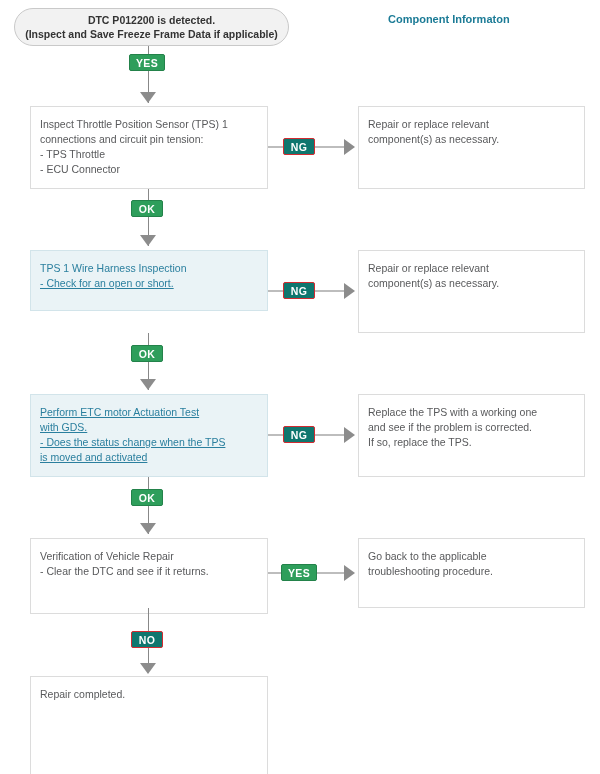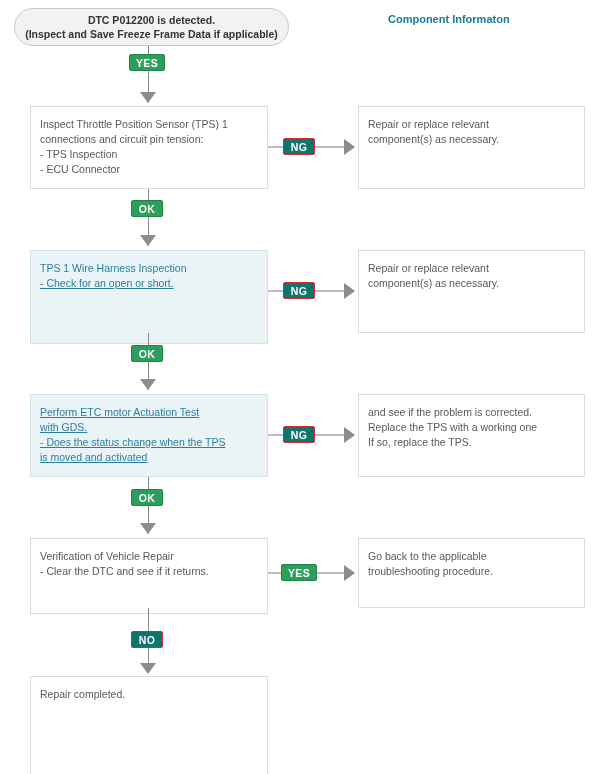--- a/index.html
+++ b/index.html
@@ -137,38 +137,38 @@
 
   <div class="node comp-link">Component Informaton</div>
 
   <div class="vline" style="left:148px; top:46px; height:57px;"></div>
   <div class="badge green" style="left:129px; top:54px; width:36px;">YES</div>
   <div class="arrow-down" style="left:140px; top:92px;"></div>
 
   <div class="node pbox left-box" style="top:106px; height:83px;">
     <span class="ln">Inspect Throttle Position Sensor (TPS) 1</span>
     <span class="ln">connections and circuit pin tension:</span>
-    <span class="ln">- TPS Inspection</span>
+    <span class="ln">- TPS Throttle</span>
     <span class="ln">- ECU Connector</span>
   </div>
 
   <div class="hline" style="left:268px; top:146px; width:76px;"></div>
   <div class="badge red" style="left:283px; top:138px; width:32px;">NG</div>
   <div class="arrow-right" style="left:344px; top:139px;"></div>
 
   <div class="node pbox right-box" style="top:106px; height:83px;">
     <span class="ln">Repair or replace relevant</span>
     <span class="ln">component(s) as necessary.</span>
   </div>
 
   <div class="vline" style="left:148px; top:189px; height:57px;"></div>
   <div class="badge green" style="left:131px; top:200px; width:32px;">OK</div>
   <div class="arrow-down" style="left:140px; top:235px;"></div>
 
-  <div class="node pbox teal left-box" style="top:250px; height:94px;">
+  <div class="node pbox teal left-box" style="top:250px; height:61px;">
     <span class="ln">TPS 1 Wire Harness Inspection</span>
     <span class="ln ul">- Check for an open or short.</span>
   </div>
 
   <div class="hline" style="left:268px; top:290px; width:76px;"></div>
   <div class="badge red" style="left:283px; top:282px; width:32px;">NG</div>
   <div class="arrow-right" style="left:344px; top:283px;"></div>
 
   <div class="node pbox right-box" style="top:250px; height:83px;">
     <span class="ln">Repair or replace relevant</span>
@@ -184,22 +184,22 @@
     <span class="ln ul">with GDS.</span>
     <span class="ln ul">- Does the status change when the TPS</span>
     <span class="ln ul">is moved and activated</span>
   </div>
 
   <div class="hline" style="left:268px; top:434px; width:76px;"></div>
   <div class="badge red" style="left:283px; top:426px; width:32px;">NG</div>
   <div class="arrow-right" style="left:344px; top:427px;"></div>
 
   <div class="node pbox right-box" style="top:394px; height:83px;">
+    <span class="ln">Replace the TPS with a working one</span>
     <span class="ln">and see if the problem is corrected.</span>
-    <span class="ln">Replace the TPS with a working one</span>
     <span class="ln">If so, replace the TPS.</span>
   </div>
 
   <div class="vline" style="left:148px; top:477px; height:57px;"></div>
   <div class="badge green" style="left:131px; top:489px; width:32px;">OK</div>
   <div class="arrow-down" style="left:140px; top:523px;"></div>
 
   <div class="node pbox left-box" style="top:538px; height:76px;">
     <span class="ln">Verification of Vehicle Repair</span>
     <span class="ln">- Clear the DTC and see if it returns.</span>

